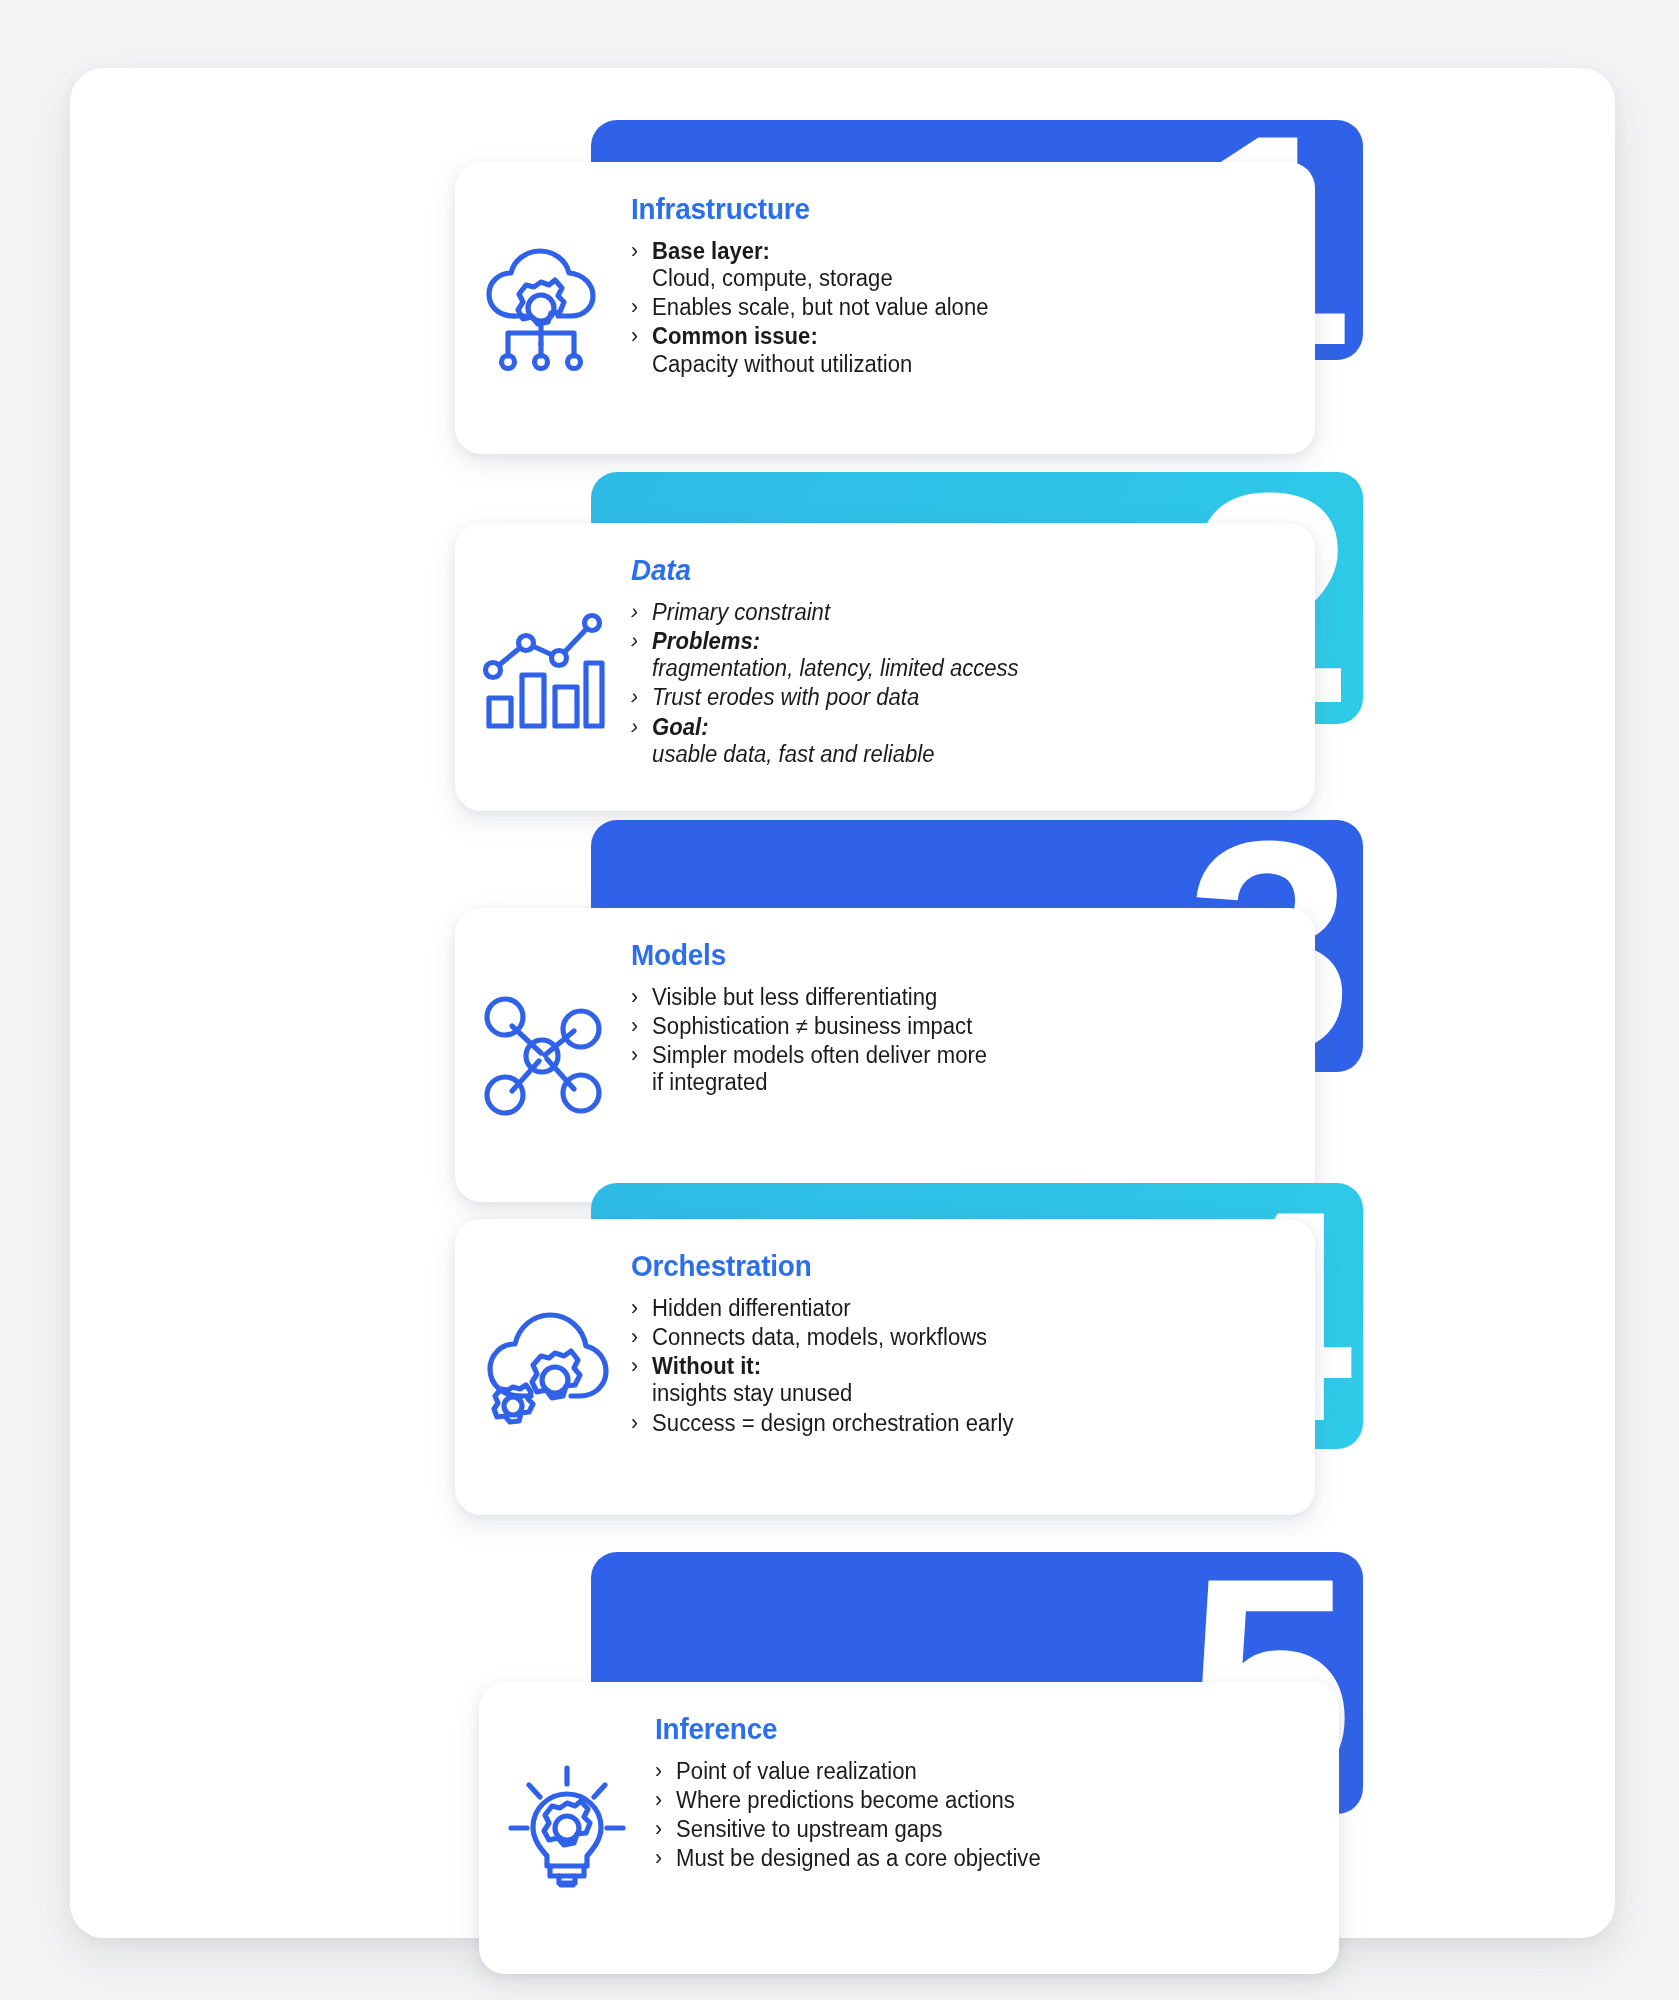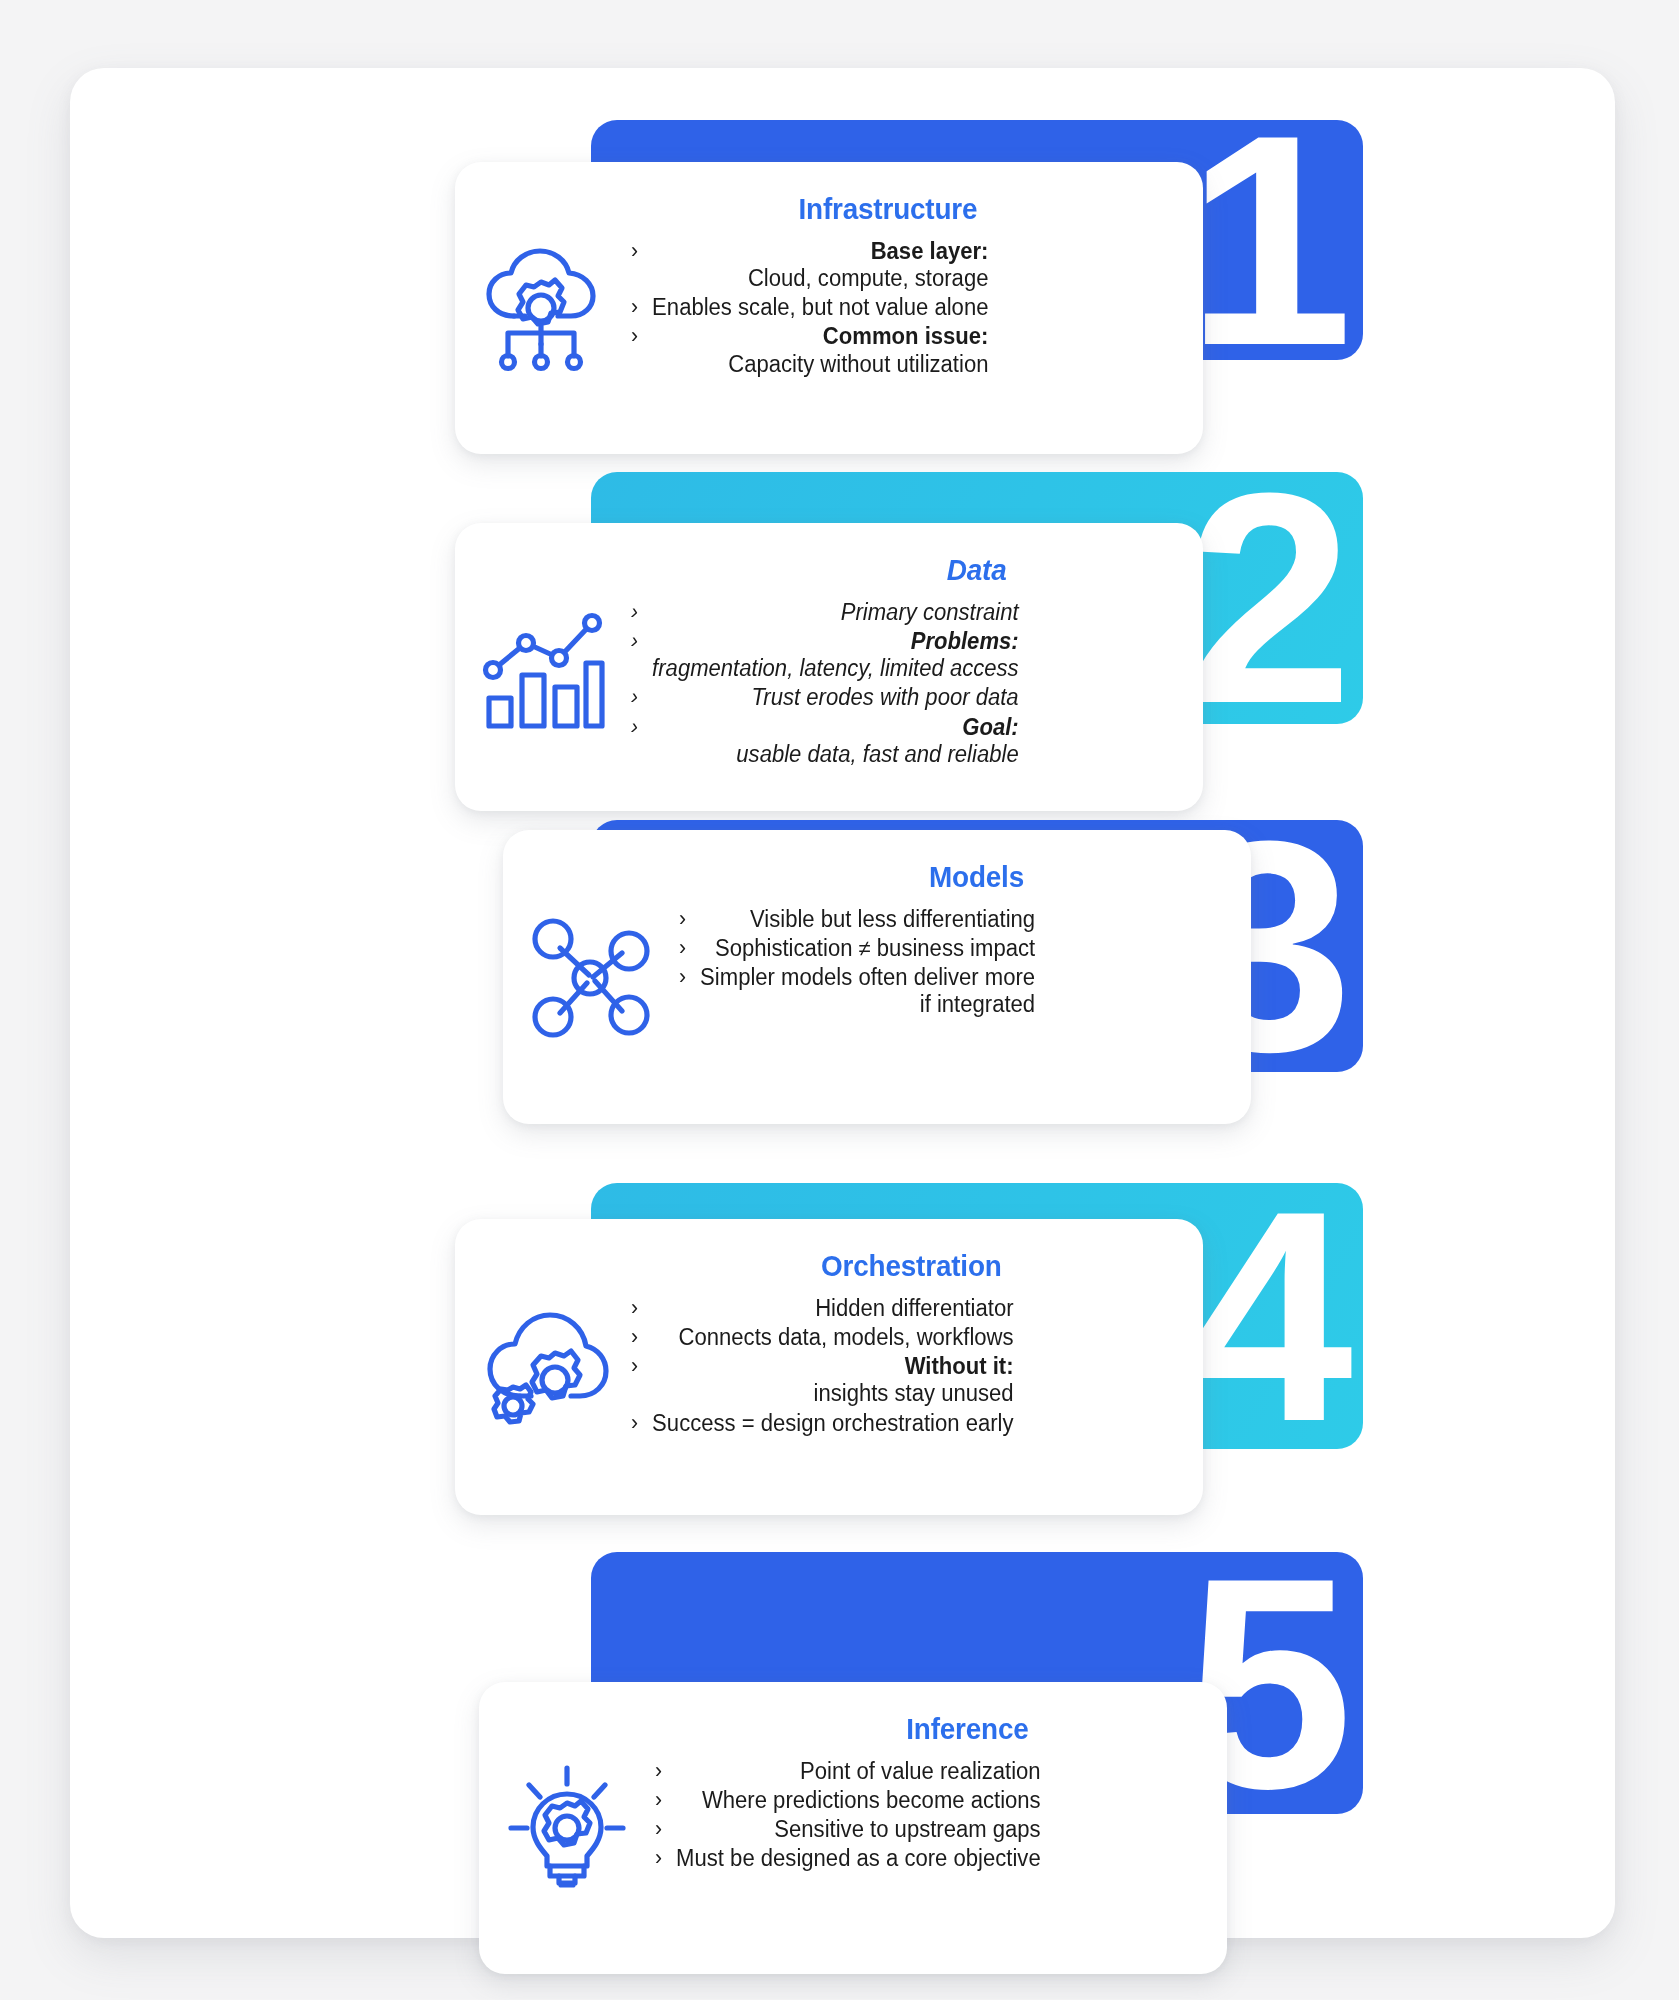--- a/index.html
+++ b/index.html
@@ -53,29 +53,28 @@
     line-height: 0.78;
     color: #ffffff;
     letter-spacing: -0.04em;
     user-select: none;
   }
 
   
   .card {
     position: absolute;
     left: 385px;
-    width: 748px;
+    width: 860px;
     background: #ffffff;
     border-radius: 26px;
     box-shadow: 0 10px 26px rgba(120,124,135,0.17),
                 0 2px 8px rgba(120,124,135,0.10);
     display: flex;
     align-items: flex-start;
     box-sizing: border-box;
-    text-align: right;
   }
 
   .icon-col {
     width: 176px;
     flex: 0 0 176px;
     display: flex;
     align-items: center;
     justify-content: center;
     align-self: center;
   }
@@ -188,21 +187,21 @@
               <li><span class="chev">›</span><span>Primary constraint</span></li>
               <li><span class="chev">›</span><span class="lead">Problems:</span><span class="sub">fragmentation, latency, limited access</span></li>
               <li><span class="chev">›</span><span>Trust erodes with poor data</span></li>
               <li><span class="chev">›</span><span class="lead">Goal:</span><span class="sub">usable data, fast and reliable</span></li>
             </ul>
           </div>
         </div>
         <div class="banner" style="top: 752px; height: 252px; background: linear-gradient(120deg, rgb(47, 98, 232) 0%, rgb(47, 98, 232) 100%); border-radius: 26px;">
           <div class="num">3</div>
         </div>
-        <div class="card" style="top: 762px; min-height: 294px; margin-left: 48px;">
+        <div class="card" style="top: 840px; min-height: 294px;">
           <div class="icon-col">
     <svg width="128" height="128" viewBox="0 0 128 128" fill="none" stroke="#2F62E8" stroke-width="5.2" stroke-linecap="round" stroke-linejoin="round">
       <path d="M33 35 L62 62 M95 40 L66 64 M33 100 L60 70 M95 98 L68 68"></path>
       <circle cx="26" cy="26" r="18"></circle>
       <circle cx="102" cy="38" r="18"></circle>
       <circle cx="26" cy="104" r="18"></circle>
       <circle cx="102" cy="102" r="18"></circle>
       <circle cx="63" cy="65" r="16"></circle>
     </svg>
           </div>

